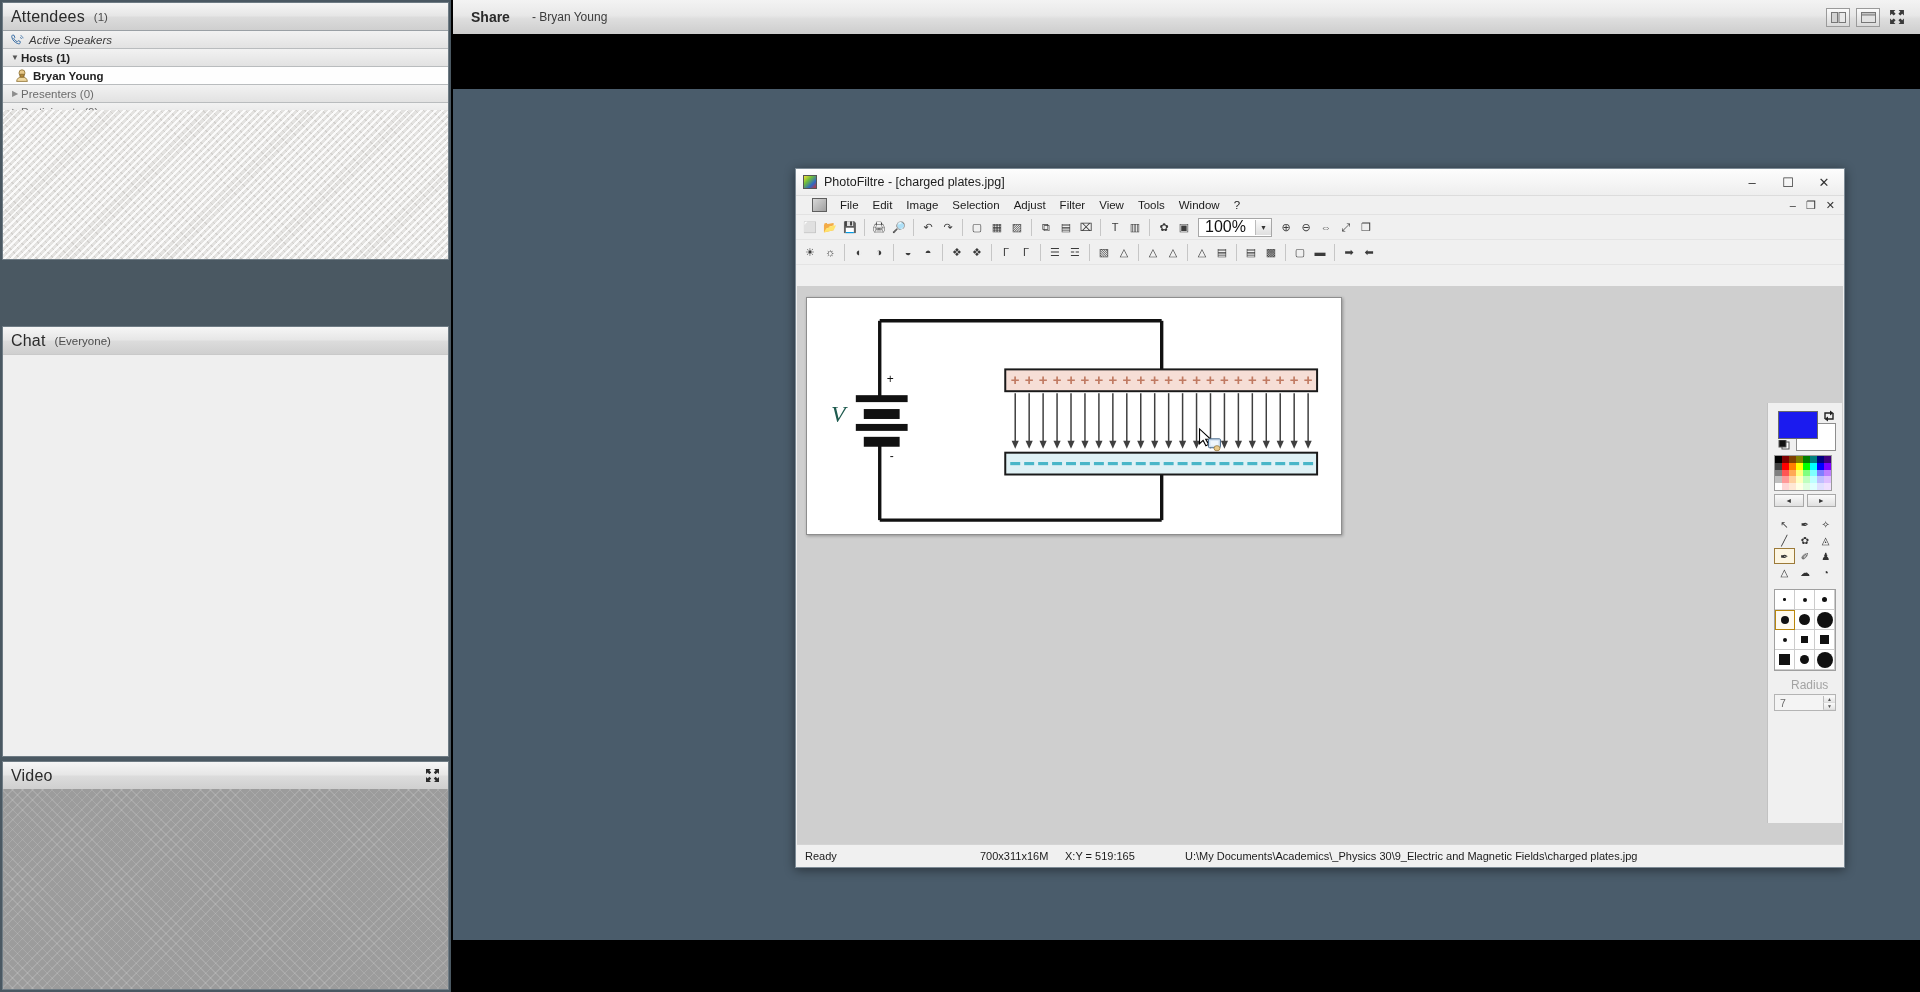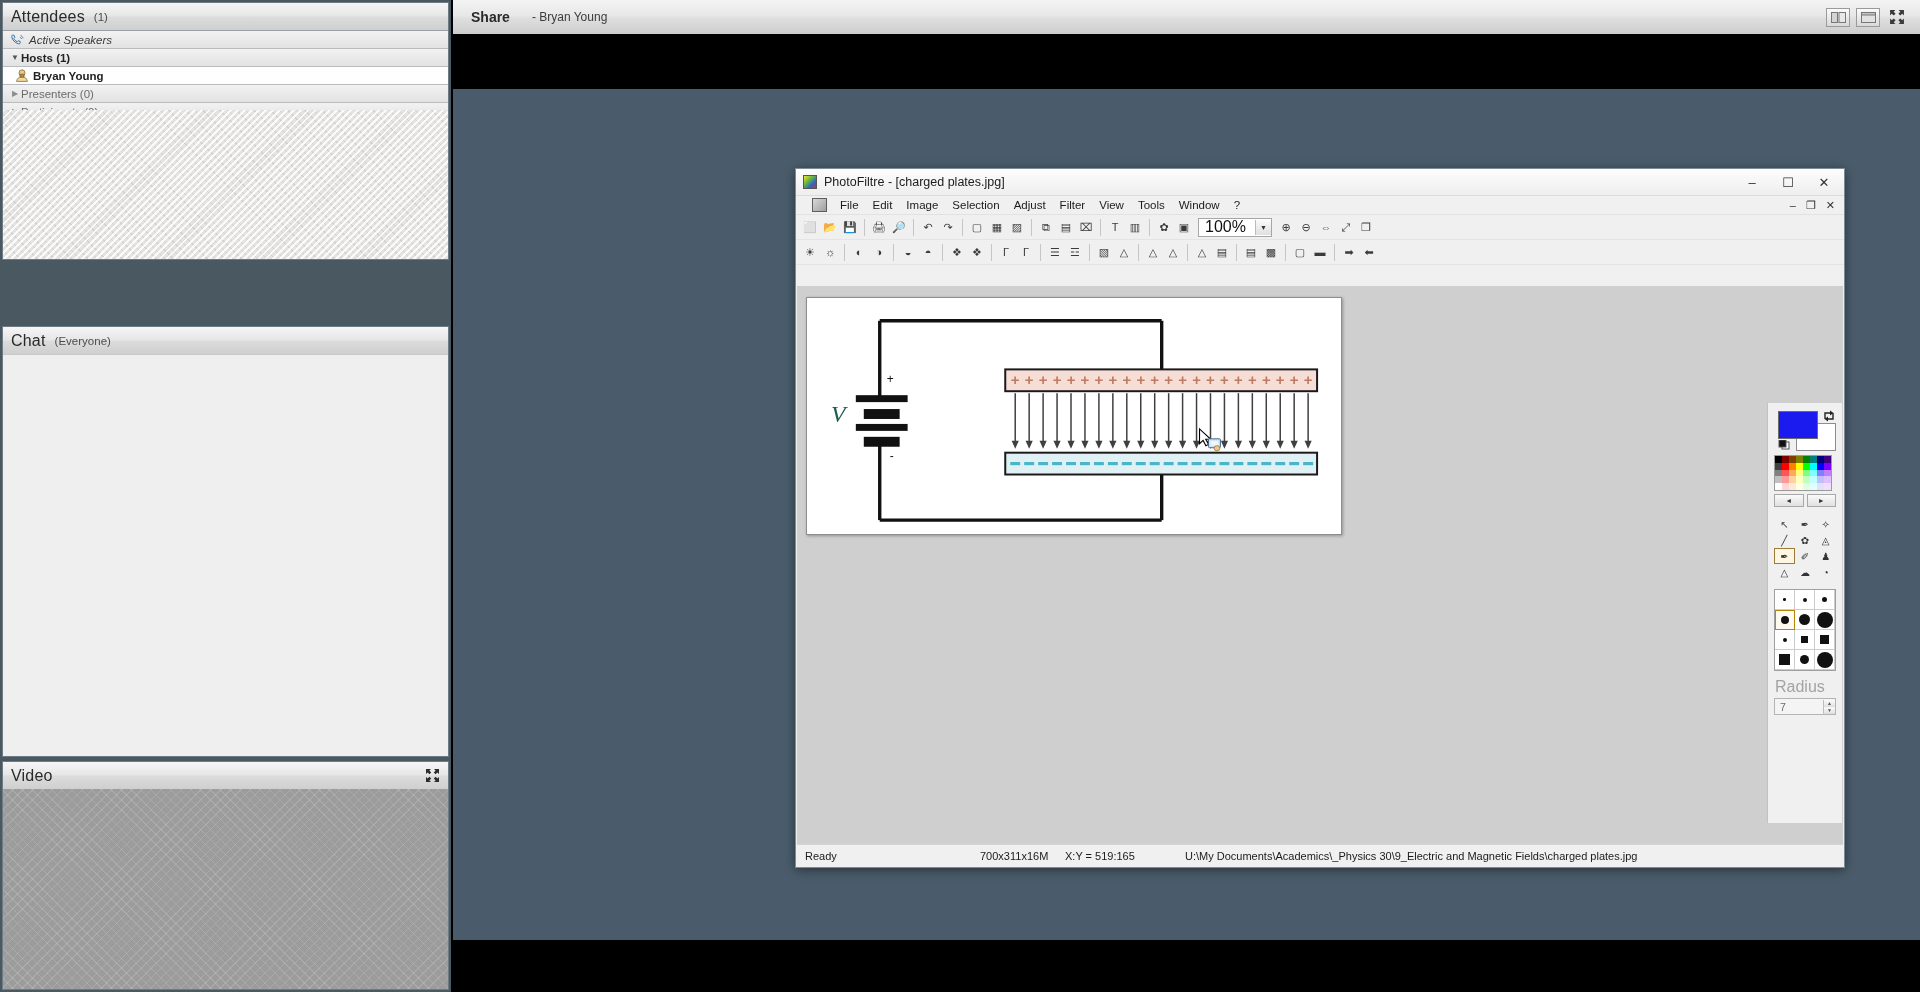--- a/index.html
+++ b/index.html
@@ -156,21 +156,21 @@
   #tools{margin:9px 6px 0 6px;display:grid;grid-template-columns:repeat(3,1fr);gap:0px;}
   .tool{height:16px;display:flex;align-items:center;justify-content:center;font-size:10px;color:#333;}
   .tool.sel{border:1px solid #9c7a38;background:#fdf6e3;box-sizing:border-box;}
   #brushes{margin:9px 6px 0 6px;display:grid;grid-template-columns:repeat(3,1fr);
      border:1px solid #a0a0a0;background:#fff;}
   .brs{height:20px;border-right:1px solid #ccc;border-bottom:1px solid #ccc;
      display:flex;align-items:center;justify-content:center;box-sizing:border-box;}
   .brs.sel{outline:1px solid #b8860b;outline-offset:-1px;background:#fffaf0;}
   .dot{background:#111;border-radius:50%;}
   .sq{background:#111;}
-  #radlabel{margin:7px 0 2px 7px;font-size:16px;color:#a3a3a3;}
+  #radlabel{margin:7px 0 2px 23px;font-size:12px;color:#a3a3a3;}
   #radbox{margin:0 6px;display:flex;border:1px solid #b4b4b4;background:#f4f4f4;height:15px;align-items:center;}
   #radbox .rv{font-size:10.5px;color:#6b6b6b;padding-left:5px;flex:1;}
   #radbox .spin{width:12px;height:13px;display:flex;flex-direction:column;}
   #radbox .spin i{flex:1;border-left:1px solid #bbb;border-bottom:1px solid #ddd;
      background:linear-gradient(to bottom,#fafafa,#e4e4e4);font-size:5px;color:#555;
      display:flex;align-items:center;justify-content:center;font-style:normal;}
 
   #pf-status{
     position:absolute;left:1px;right:1px;bottom:1px;height:21px;
     background:#f0f0f0;border-top:1px solid #d4d4d4;display:flex;align-items:center;font-size:11px;color:#1b1b1b;

